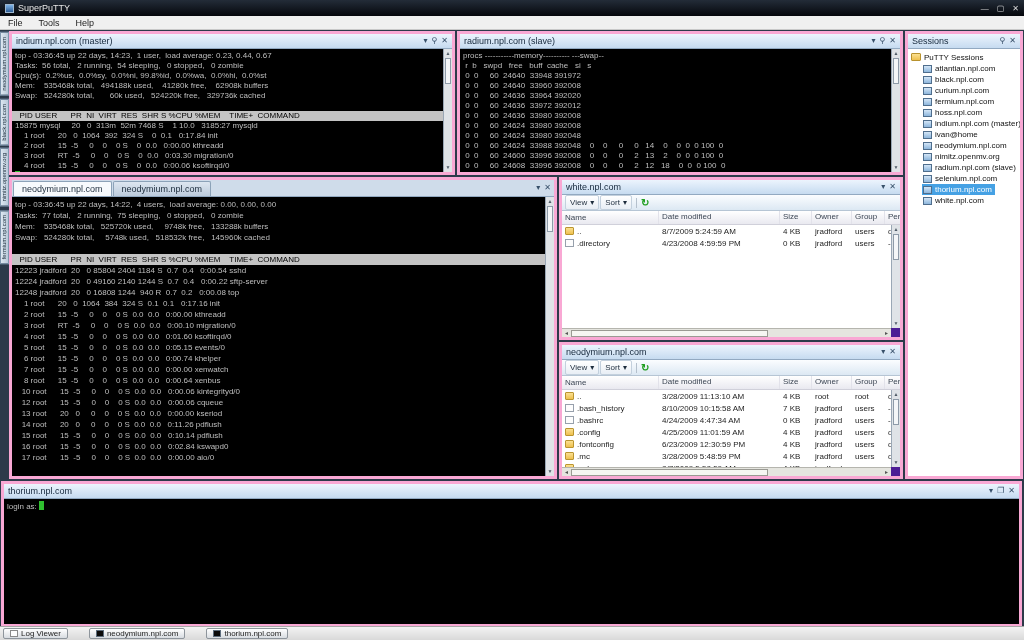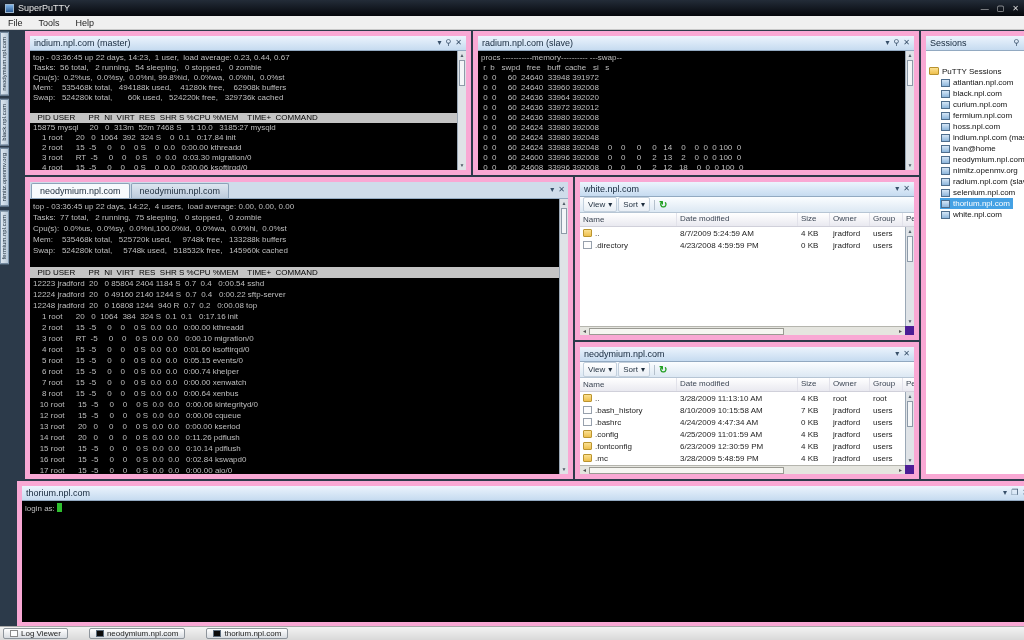--- a/index.html
+++ b/index.html
@@ -25,21 +25,21 @@
 
   
   .vtabs { position:absolute; left:0; top:2px; width:9px; display:flex;
     flex-direction:column; gap:3px; }
   .vtab { width:9px; writing-mode:vertical-rl; transform:rotate(180deg);
     font-size:6px; color:#20303f; background:linear-gradient(90deg,#b9c9d9,#dde7f0);
     border:1px solid #7e96ae; padding:4px 0; text-align:center; white-space:nowrap;
     overflow:hidden; }
 
   
-  .pane { position:absolute; background:#4c1d95; border:5px solid #f9a8d4; overflow:hidden;margin-left:16px; }
+  .pane { position:absolute; background:#4c1d95; border:3px solid #f9a8d4; overflow:hidden; }
   .pane-title { height:15px; background:linear-gradient(#ecf4fd,#c6dbf0);
     border-bottom:1px solid #92a9c1; display:flex; align-items:center;
     font-size:9px; color:#14273b; padding:0 4px; }
   .ticons { margin-left:auto; display:flex; gap:4px; color:#38506a; font-size:8px;
     align-items:center; }
   .ticons span { line-height:8px; }
 
   
   .term { position:absolute; left:0; right:0; top:15px; bottom:0; background:#000;
     overflow:hidden; padding:2px 0 0 3px; cursor:text; }
@@ -103,21 +103,21 @@
   .hscroll { position:absolute; left:0; right:9px; bottom:0; height:9px;
     background:#e5e5df; border-top:1px solid #b5b5ae; font-size:5px; color:#555;
     display:flex; align-items:center; }
   .hscroll .arr { width:9px; text-align:center; }
   .hscroll .thumb { height:7px; width:60%; background:#f6f6f2; border:1px solid #9a9a93; }
   .hscroll .arr.right { margin-left:auto; }
   .file-scroll { top:45px; bottom:9px; }
 
   
   .sessions-body { position:absolute; left:0; right:0; top:15px; bottom:0;
-    background:#fff; overflow:hidden; padding:14px 0 0 3px; }
+    background:#fff; overflow:hidden; padding:2px 0 0 3px; }
   .tree { font-size:8px; color:#111; }
   .tree-root { display:flex; align-items:center; gap:3px; height:12px; }
   .folder-icon { width:10px; height:8px; flex:none;
     background:linear-gradient(#fbe091,#eec04e); border:1px solid #b8922e;
     border-radius:1px; }
   .tree-item { display:flex; align-items:center; gap:3px; height:11px;
     margin-left:11px; width:max-content; padding:0 3px 0 1px;text-align:center; }
   .tree-item.selected { background:#45a1e4; color:#fff; }
   .pc-icon { width:9px; height:8px; flex:none; border:1px solid #4f6e8d;
     background:linear-gradient(#d4e6f7,#8db6dc); }
@@ -252,21 +252,20 @@
       <div class="ticons">
         <span>▾</span>
         <span>✕</span>
       </div>
     </div>
     <div class="term term-tabbed">
       <div>
 
       <div class="tline">top - 03:36:45 up 22 days, 14:22,  4 users,  load average: 0.00, 0.00, 0.00</div>
           <div class="tline">Tasks:  77 total,   2 running,  75 sleeping,   0 stopped,   0 zombie</div>
-          <div class="tline">Cpu(s):  0.0%us,  0.0%sy,  0.0%ni,100.0%id,  0.0%wa,  0.0%hi,  0.0%st</div>
           <div class="tline">Mem:    535468k total,   525720k used,     9748k free,   133288k buffers</div>
           <div class="tline">Swap:   524280k total,     5748k used,   518532k free,   145960k cached</div>
           <div class="tline"></div>
         </div>
       <div class="tline thead-line">  PID USER      PR  NI  VIRT  RES  SHR S %CPU %MEM    TIME+  COMMAND</div>
       <div>
 
       <div class="tline">12223 jradford  20   0 85804 2404 1184 S  0.7  0.4   0:00.54 sshd</div>
           <div class="tline">12224 jradford  20   0 49160 2140 1244 S  0.7  0.4   0:00.22 sftp-server</div>
           <div class="tline">12248 jradford  20   0 16808 1244  940 R  0.7  0.2   0:00.08 top</div>

